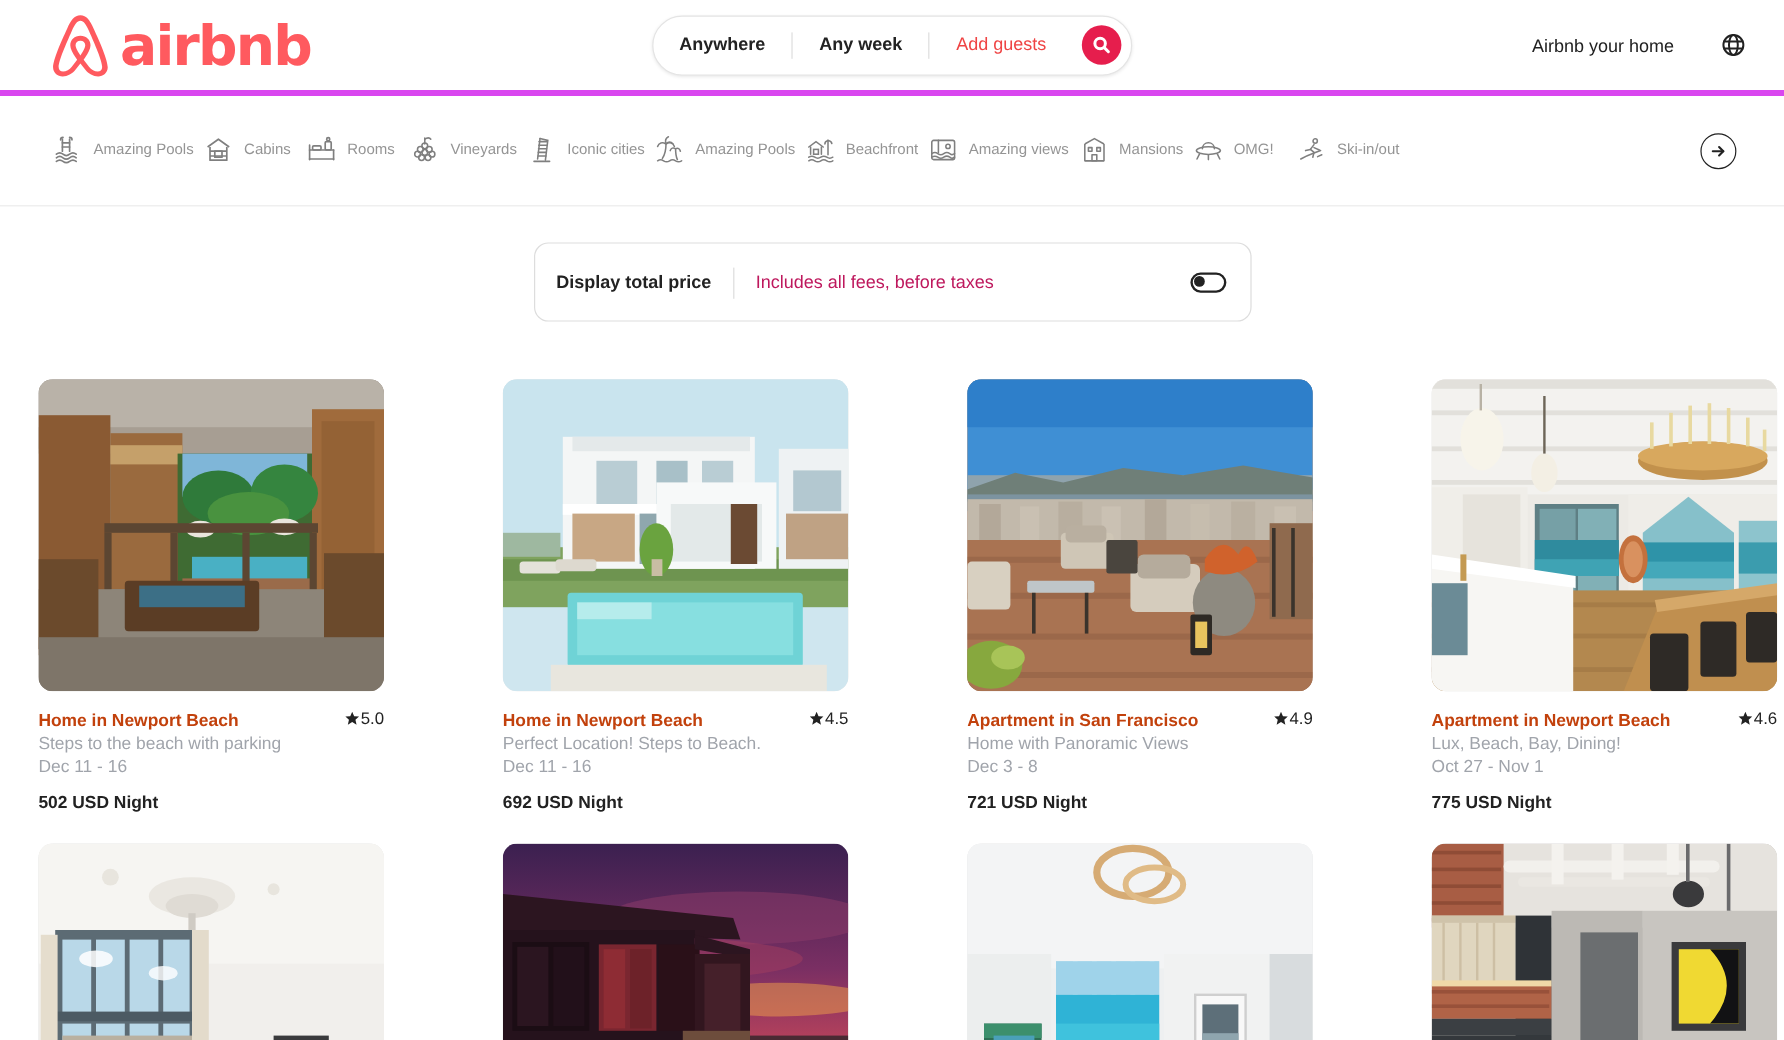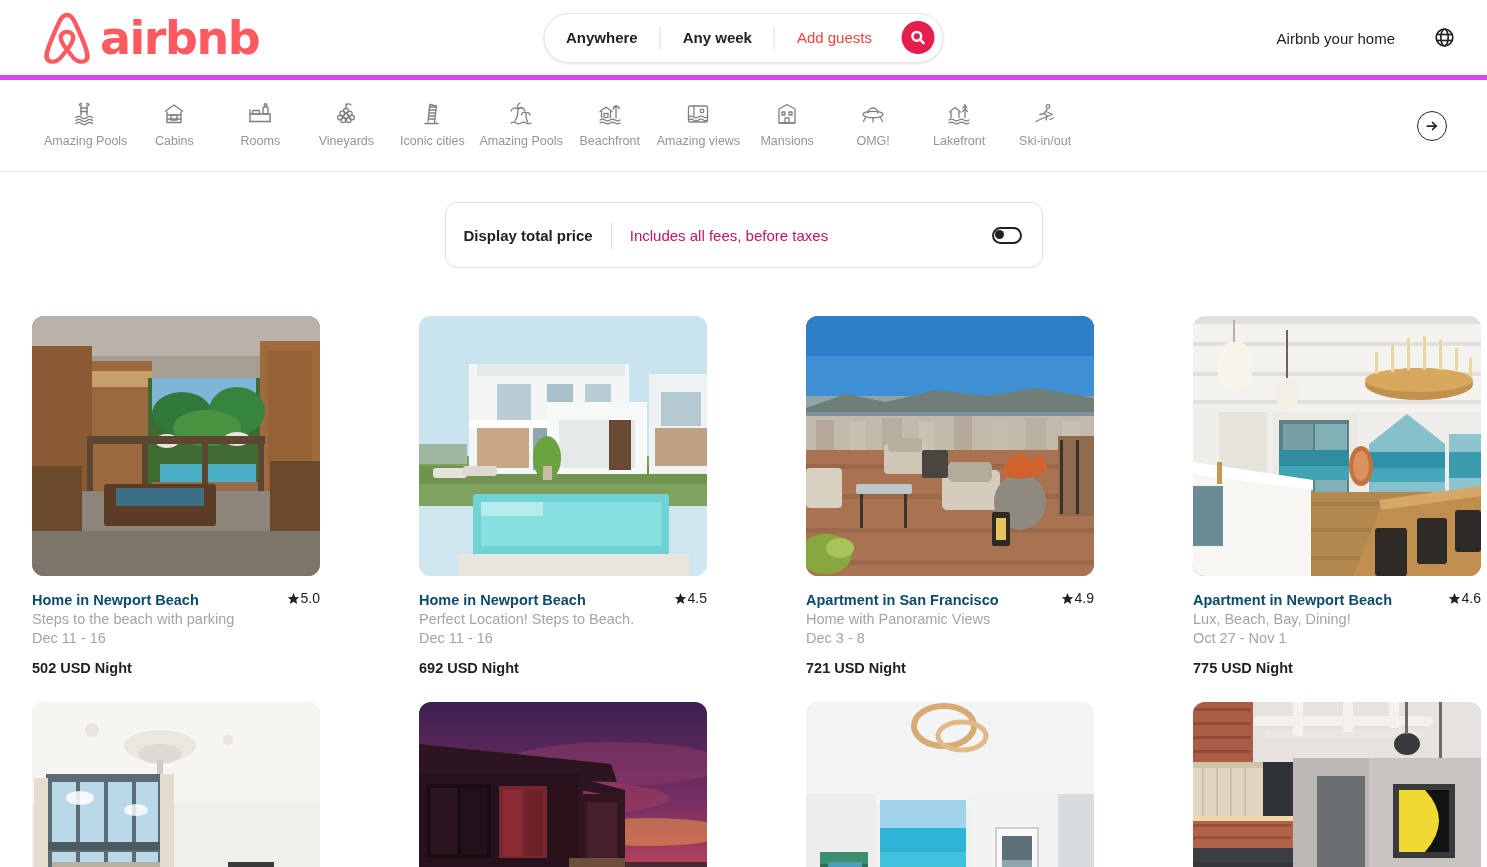--- a/index.html
+++ b/index.html
@@ -101,21 +101,21 @@
   }
   .cats {
     display: flex;
     align-items: flex-start;
     gap: 0;
     flex: 1;
     overflow: hidden;
   }
   .cat {
     display: flex;
-    flex-direction: column;
+    flex-direction: row;
     align-items: center;
     justify-content: flex-start;
     gap: 8px;
     min-width: 86px;
     padding: 6px 4px 8px 4px;
     cursor: pointer;
     opacity: 0.75;
   }
   .cat-icon { height: 26px; display: flex; align-items: center; justify-content: center; }
   .cat-label {
@@ -192,21 +192,21 @@
   .card-photo svg { display: block; width: 100%; height: 100%; }
   .card-row1 {
     display: flex;
     align-items: baseline;
     margin-top: 14px;
     gap: 8px;
   }
   .card-title {
     font-size: 14.5px;
     font-weight: 700;
-    color: #0c4a6e;
+    color: #c2410c;
     white-space: nowrap;
     overflow: hidden;
     text-overflow: ellipsis;
     text-align: right;
   }
   .card-rating {
     margin-left: auto;
     display: flex;
     align-items: center;
     gap: 1px;
@@ -405,33 +405,20 @@
       <span class="cat-icon">
         <svg width="26" height="26" viewBox="0 0 26 26" fill="none" stroke="#555" stroke-width="1.3" stroke-linecap="round">
           <path d="M8 12c0-3 2.2-5 5-5s5 2 5 5"></path>
           <ellipse cx="13" cy="13.5" rx="10" ry="3.2"></ellipse>
           <path d="M5.5 16.5l-2 4M20.5 16.5l2 4M13 17v4"></path>
         </svg>
       </span>
       <span class="cat-label">OMG!</span>
     </div>
 
-    <div class="cat">
-      <span class="cat-icon">
-        <svg width="26" height="26" viewBox="0 0 26 26" fill="none" stroke="#555" stroke-width="1.3" stroke-linecap="round" stroke-linejoin="round">
-          <path d="M3.5 11L9 6.5l5.5 4.5"></path>
-            <path d="M5 11v5.5M13 11v5.5"></path>
-          <path d="M19 4v12.5"></path>
-            <path d="M17 7l2-3 2 3M16.5 10.5l2.5-2.5 2.5 2.5"></path>
-          <path d="M3 19c2-1.3 3-1.3 5 0s3 1.3 5 0 3-1.3 5 0 3 1.3 5 0"></path>
-          <path d="M3 22c2-1.3 3-1.3 5 0s3 1.3 5 0 3-1.3 5 0 3 1.3 5 0"></path>
-        </svg>
-      </span>
-      <span class="cat-label">Lakefront</span>
-    </div>
 
     <div class="cat">
       <span class="cat-icon">
         <svg width="26" height="26" viewBox="0 0 26 26" fill="none" stroke="#555" stroke-width="1.3" stroke-linecap="round">
           <circle cx="16" cy="5.5" r="1.8"></circle>
           <path d="M15 8.5l-3 4 3 2.5-1 4"></path>
           <path d="M12 12.5l-4 1M15 11l4.5 2"></path>
           <path d="M4 20.5c3.5-2 7-3.5 11-5l5.5-2"></path>
           <path d="M18 18.5l3.5-1.5"></path>
         </svg>

